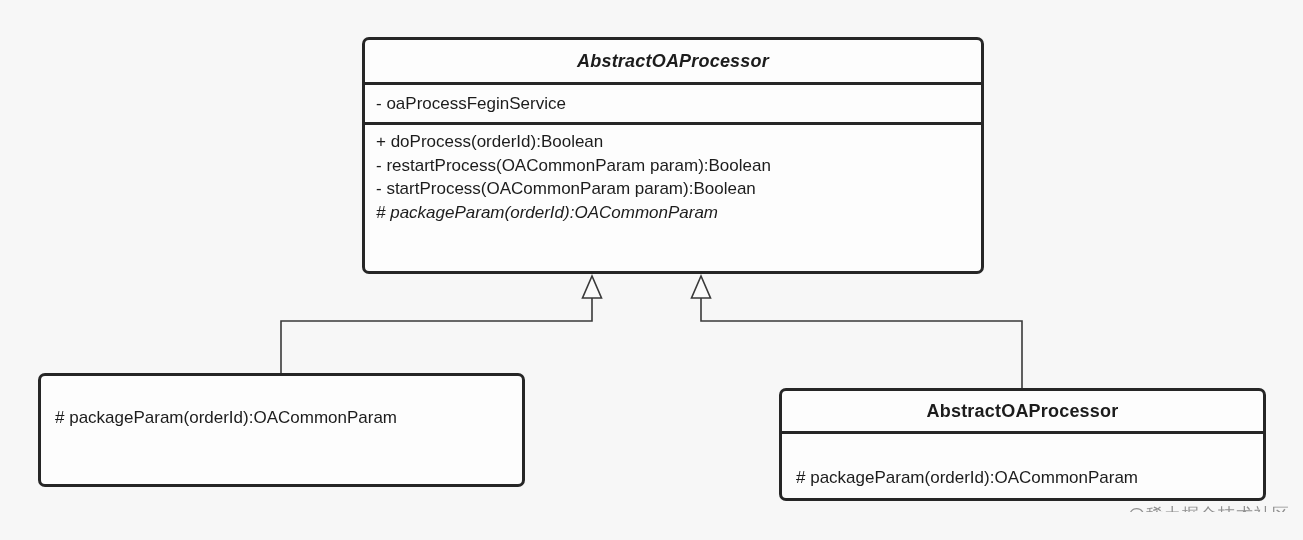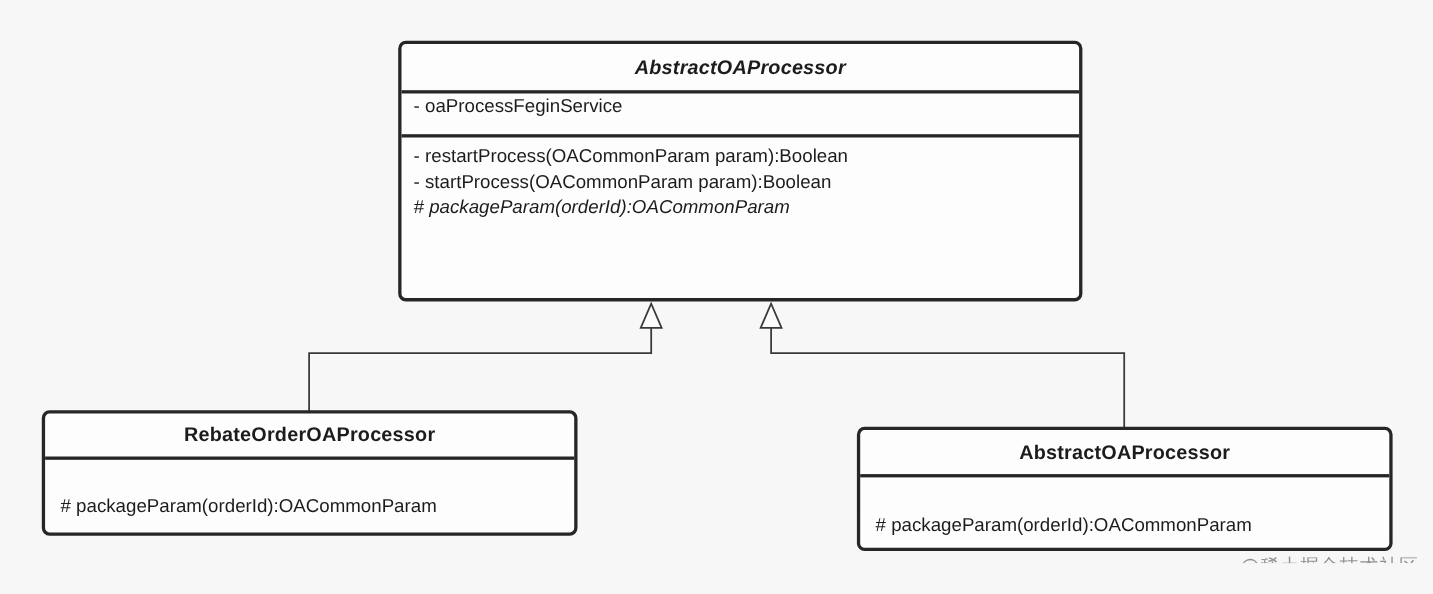--- a/index.html
+++ b/index.html
@@ -48,21 +48,21 @@
   .member {
     font-size: 17px;
     line-height: 23.5px;
     padding-left: 11px;
     white-space: nowrap;
   }
   .member.italic { font-style: italic; }
   
   #node-abstract { left: 362px; top: 37px; width: 622px; height: 237px; }
   #node-abstract .class-title { height: 42px; }
-  #node-abstract .fields-section { height: 37px; display: flex; }
+  #node-abstract .fields-section { height: 37px; display: flex; align-items: center; }
   #node-abstract .methods-section { height: 141px; padding-top: 5px; }
   
   #node-rebate { left: 38px; top: 373px; width: 487px; height: 114px; }
   #node-rebate .class-title { height: 39px; }
   #node-rebate .methods-section { height: 36px; padding-top: 30px; }
   #node-rebate .member { line-height: 24px; padding-left: 14px; }
   
   #node-invoice { left: 779px; top: 388px; width: 487px; height: 113px; }
   #node-invoice .class-title { height: 40px; }
   #node-invoice .methods-section { height: 32px; padding-top: 32px; }
@@ -94,30 +94,30 @@
       <polygon points="701,276 691.5,298 710.5,298" fill="#fbfbfb" stroke="#3a3a3a" stroke-width="1.6"></polygon>
     </g>
   </svg>
 
   <div class="uml-class" id="node-abstract">
     <div class="class-title abstract-name">AbstractOAProcessor</div>
     <div class="section bordered fields-section">
       <div class="member">- oaProcessFeginService</div>
     </div>
     <div class="section methods-section">
+      <div class="member">+ doProcess(orderId):Boolean</div>
       <div class="member"></div>
       <div class="member">- restartProcess(OACommonParam param):Boolean</div>
       <div class="member">- startProcess(OACommonParam param):Boolean</div>
       <div class="member"></div>
       <div class="member italic"># packageParam(orderId):OACommonParam</div>
     </div>
   </div>
 
   <div class="uml-class" id="node-rebate">
-    <div class="class-title">RebateOrderOAProcessor</div>
     <div class="section methods-section">
       <div class="member"># packageParam(orderId):OACommonParam</div>
     </div>
   </div>
 
   <div class="uml-class" id="node-invoice">
     <div class="class-title">AbstractOAProcessor</div>
     <div class="section methods-section">
       <div class="member"># packageParam(orderId):OACommonParam</div>
     </div>

